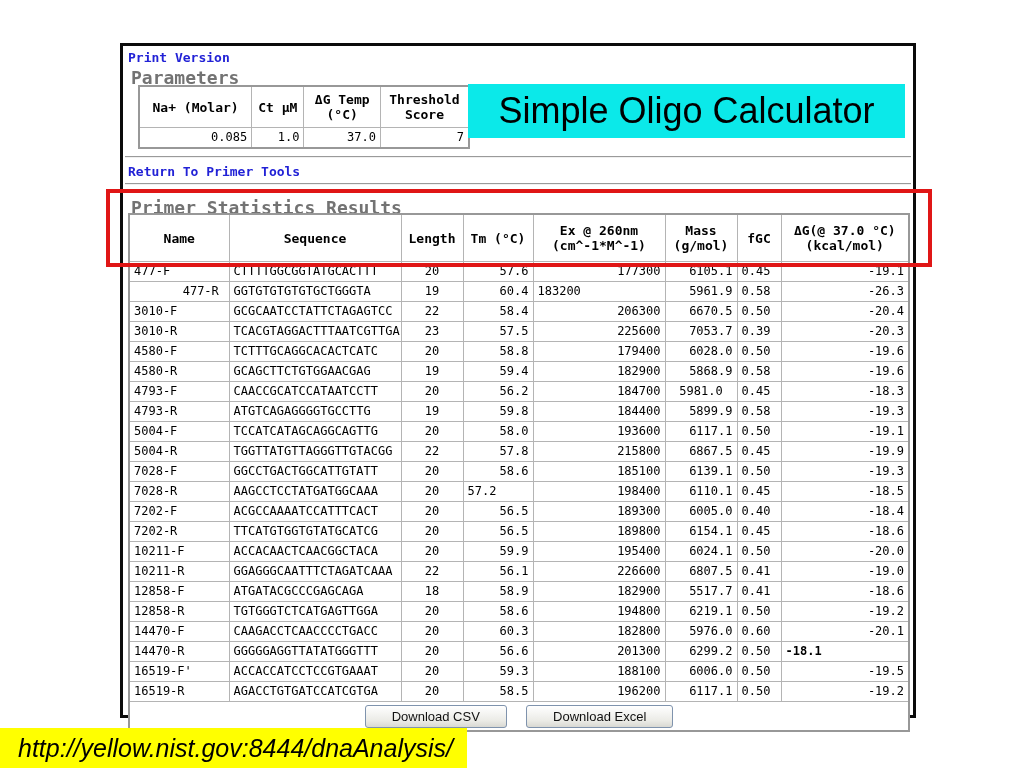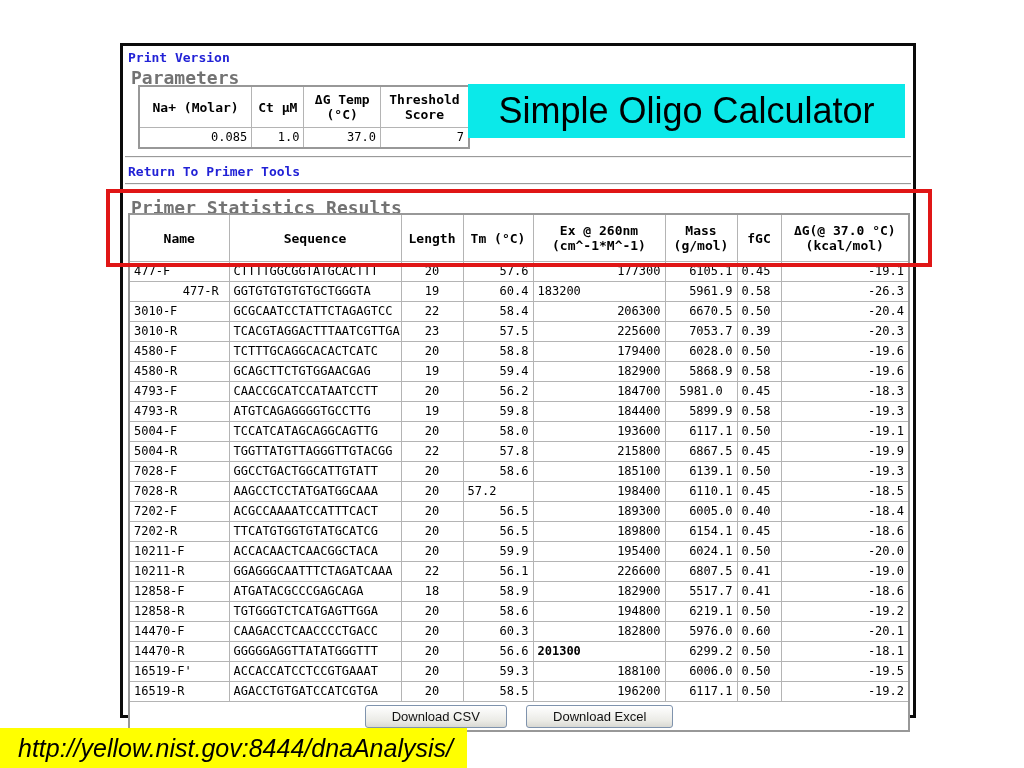--- a/index.html
+++ b/index.html
@@ -327,24 +327,24 @@
           <td style="text-align: right;">182800</td>
           <td style="text-align: right;">5976.0</td>
           <td style="text-align: left;">0.60</td>
           <td style="text-align: right;">-20.1</td>
         </tr>
         <tr>
           <td style="text-align: left;">14470-R</td>
           <td style="text-align: left;">GGGGGAGGTTATATGGGTTT</td>
           <td style="text-align: center;">20</td>
           <td style="text-align: right;">56.6</td>
-          <td style=" font-weight: bold;">201300</td>
+          <td style="text-align: right;">201300</td>
           <td style="text-align: right;">6299.2</td>
           <td style="text-align: left;">0.50</td>
-          <td style="text-align: right;">-18.1</td>
+          <td style=" font-weight: bold;">-18.1</td>
         </tr>
         <tr>
           <td style="text-align: left;">16519-F'</td>
           <td style="text-align: left;">ACCACCATCCTCCGTGAAAT</td>
           <td style="text-align: center;">20</td>
           <td style="text-align: right;">59.3</td>
           <td style="text-align: right;">188100</td>
           <td style="text-align: right;">6006.0</td>
           <td style="text-align: left;">0.50</td>
           <td style="text-align: right;">-19.5</td>

